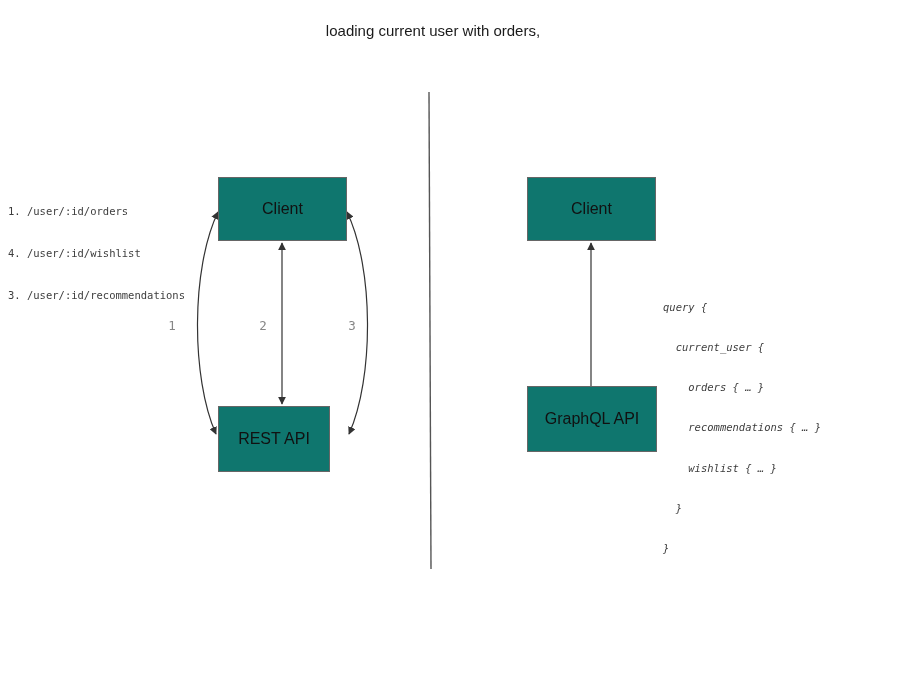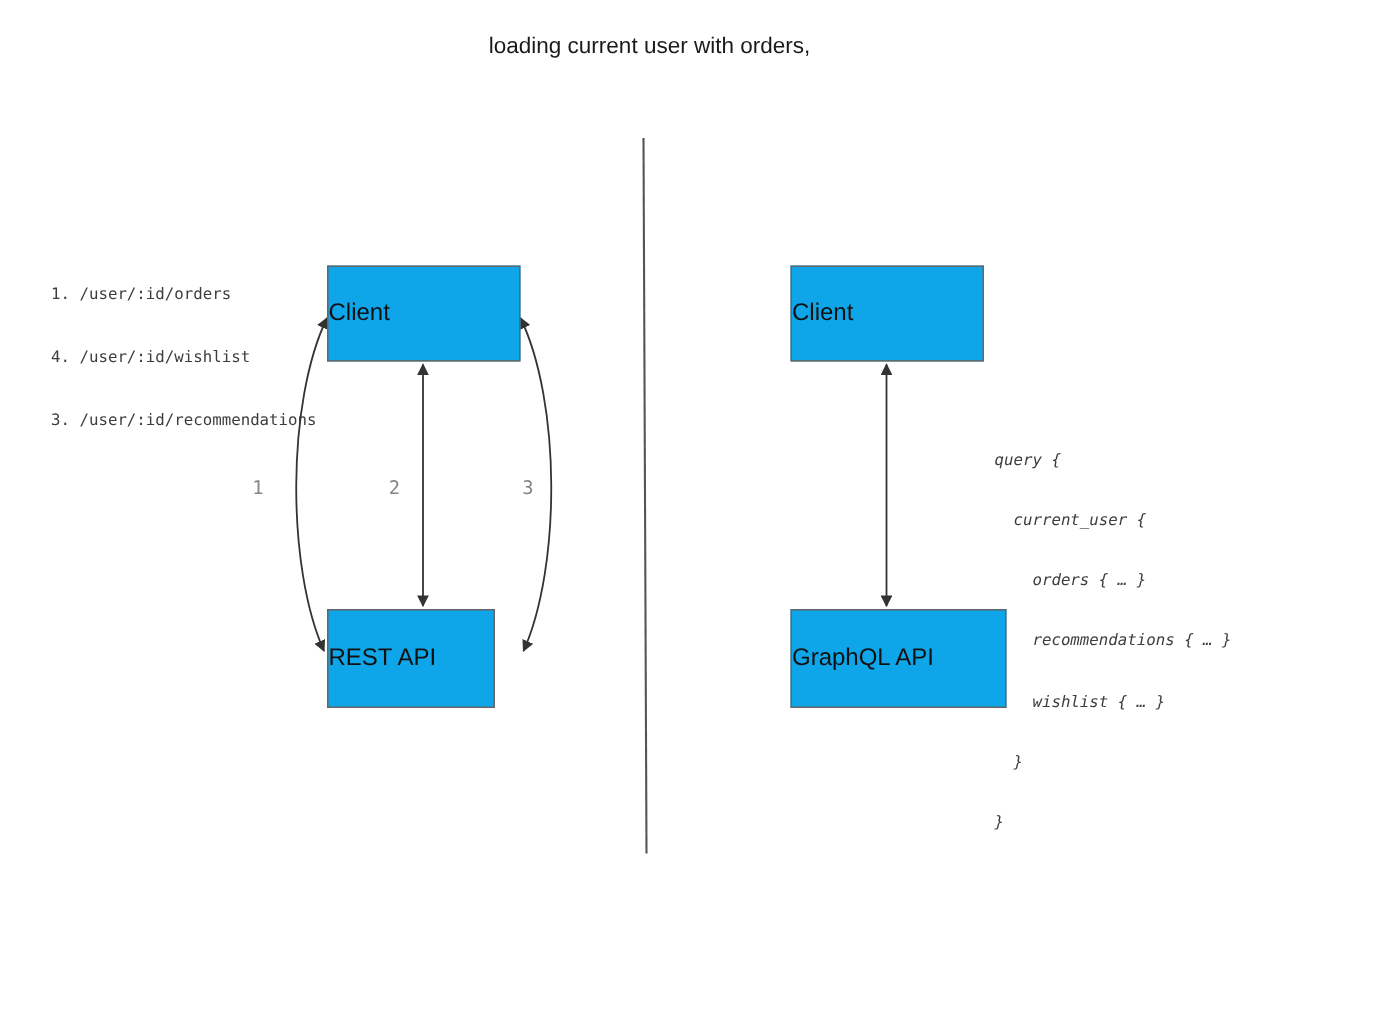--- a/index.html
+++ b/index.html
@@ -16,41 +16,42 @@
     top: 21px;
     left: 0;
     width: 866px;
     text-align: center;
     font-size: 15px;
     line-height: 19px;
     color: #1a1a1a;
   }
   .node {
     position: absolute;
-    background: #0ea5e9;
+    background: #0f766e;
     border: 1px solid #666666;
     display: flex;
     align-items: center;
+    justify-content: center;
     font-size: 16px;
     color: #111111;
     box-sizing: border-box;
   }
   .node-client-left  { left: 218px; top: 177px; width: 129px; height: 64px; }
   .node-rest         { left: 218px; top: 406px; width: 112px; height: 66px; }
   .node-client-right { left: 527px; top: 177px; width: 129px; height: 64px; }
-  .node-graphql      { left: 527px; top: 406px; width: 144px; height: 66px; }
+  .node-graphql      { left: 527px; top: 386px; width: 130px; height: 66px; }
   .code {
     position: absolute;
     font-family: "DejaVu Sans Mono", "Liberation Mono", monospace;
     font-size: 10.5px;
     line-height: 14px;
     color: #3d3d3d;
     white-space: pre;
   }
-  .endpoints { left: 8px; top: 161px; margin-left: 26px; }
+  .endpoints { left: 8px; top: 176px; }
   .query     { left: 663px; top: 274px; line-height: 13.4px; font-style: italic; }
   .arrow-label {
     position: absolute;
     font-family: "DejaVu Sans Mono", "Liberation Mono", monospace;
     font-size: 12.5px;
     color: #868686;
     transform: translate(-50%, -50%);
   }
   .label-1 { left: 172px; top: 325px; }
   .label-2 { left: 263px; top: 325px; }

